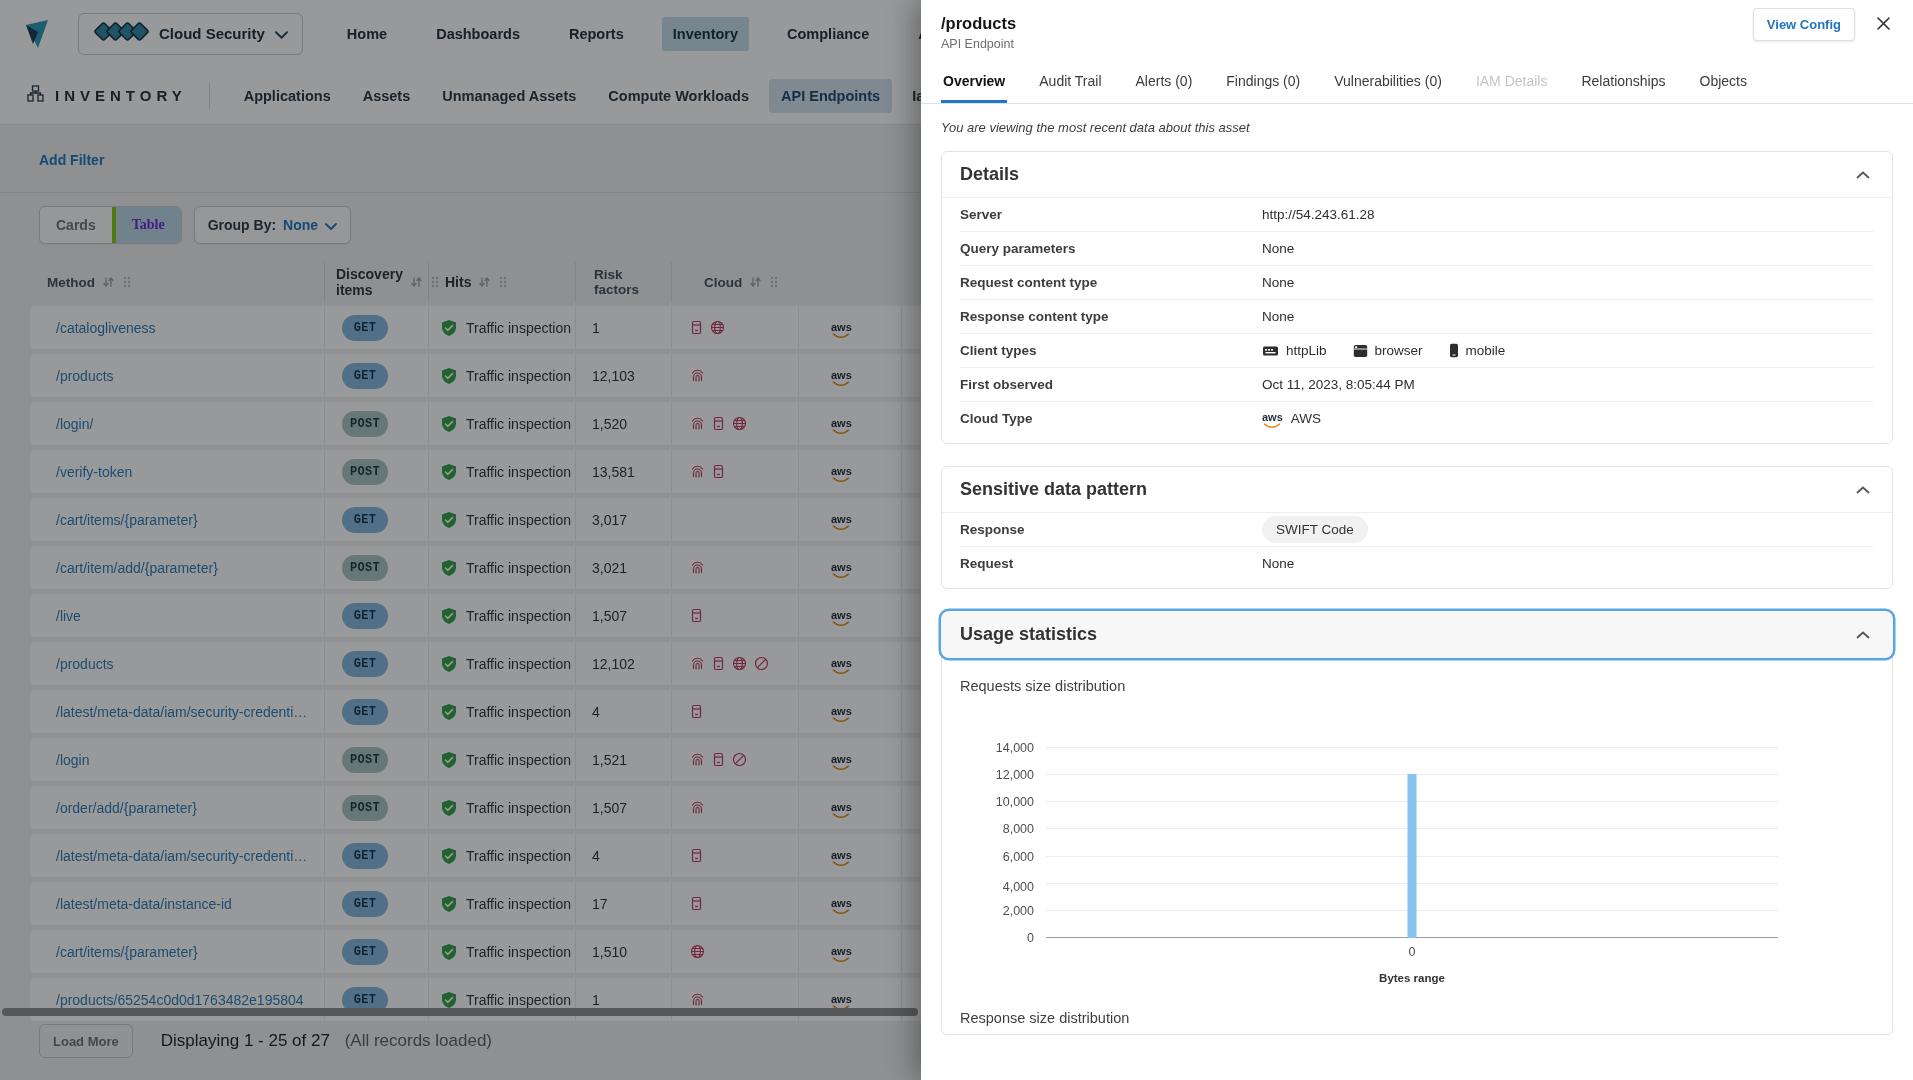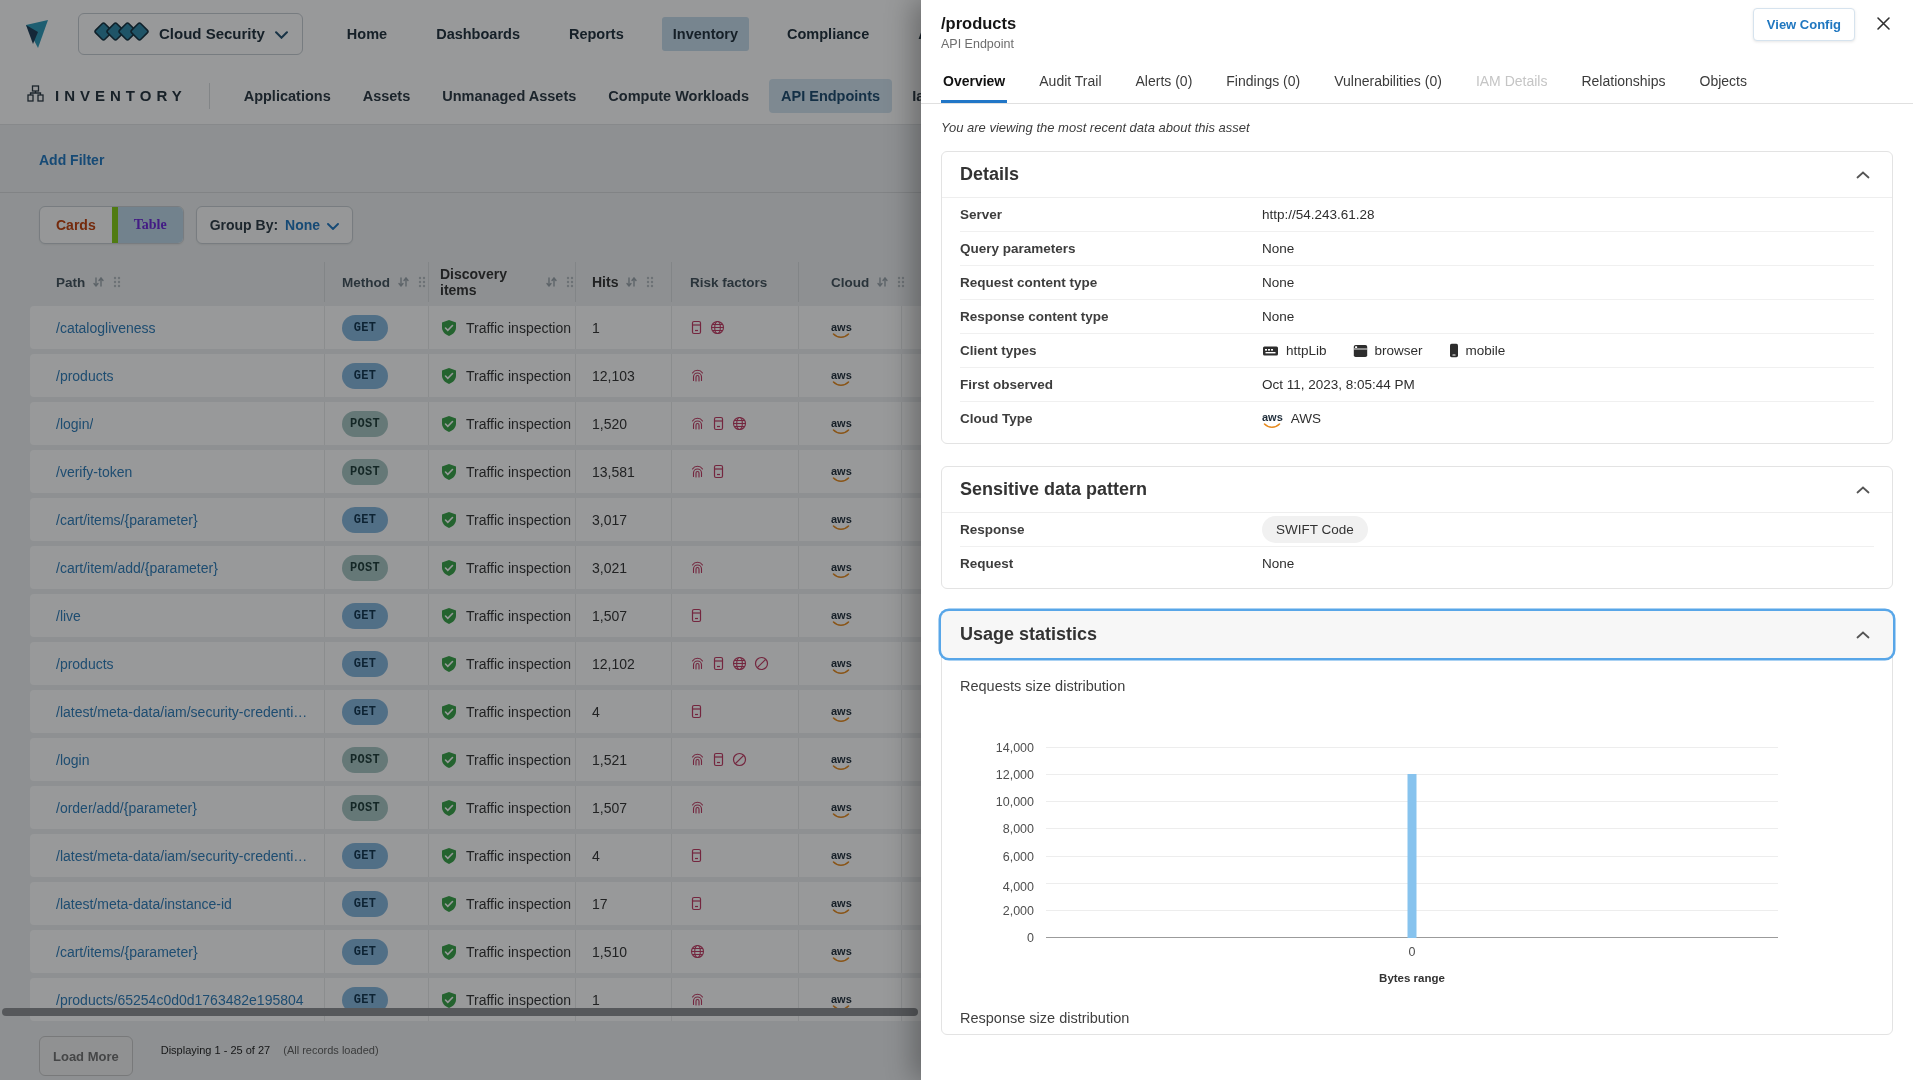--- a/index.html
+++ b/index.html
@@ -25,21 +25,21 @@
   .inv-tab{font-size:14.5px;font-weight:700;color:#2a3742;padding:9px 12px;border-radius:4px;cursor:pointer;}
   .inv-tab.active{background:#d2e4f0;color:#1c4a6e;}
   
   .addfilter{position:absolute;top:152px;left:39px;font-size:14px;font-weight:700;color:#2077c0;
              z-index:1;cursor:pointer;}
   .divider-x{position:absolute;top:192px;left:0;width:100%;height:1px;background:#d8dadb;z-index:1;}
   .controls{position:absolute;top:206px;left:39px;display:flex;gap:12px;z-index:1;}
   .segmented{display:flex;border:1px solid #c8ced3;border-radius:6px;overflow:hidden;background:#fbfbfb;
              box-shadow:0 1px 2px rgba(0,0,0,.06);}
   .seg-btn{height:36px;display:flex;align-items:center;padding:0 16px;font-size:14px;font-weight:700;
-           color:#c2410c;cursor:pointer;border-right:6px solid #84cc16;}
+           color:#737373;cursor:pointer;border-right:4px solid #84cc16;}
   .seg-btn:last-child{border-right:none;}
   .seg-btn.active{background:#bed8e9;color:#6d28d9;font-family:Liberation Serif, serif;}
   .groupby{display:flex;align-items:center;gap:7px;height:36px;border:1px solid #c8ced3;border-radius:6px;
            padding:0 13px;background:#fbfbfb;font-size:14px;font-weight:700;cursor:pointer;
            box-shadow:0 1px 2px rgba(0,0,0,.06);}
   .groupby .g-lbl{color:#2b3a44;}
   .groupby .g-val{color:#2077c0;}
   
   .tablewrap{position:absolute;top:262px;left:30px;width:1860px;z-index:1;}
   .tgrid{display:grid;grid-template-columns:295px 104px 147px 96px 127px 103px 1fr;align-items:center;}
@@ -61,23 +61,23 @@
   .pill{min-width:46px;height:26px;border-radius:14px;display:inline-flex;align-items:center;
         justify-content:center;font-size:12px;font-weight:700;letter-spacing:.3px;padding:0 6px;box-sizing:border-box;font-family:Liberation Mono, monospace;}
   .pill.GET{background:#86b7dd;color:#10344f;}
   .pill.POST{background:#a7c7c3;color:#1d3b37;}
   .aws{display:inline-flex;flex-direction:column;align-items:center;line-height:1;}
   .aws b{font-size:11px;font-weight:700;color:#1f2d3a;}
   
   .hscroll{position:absolute;top:1008px;left:2px;width:916px;height:8px;border-radius:4px;
            background:#8e9093;z-index:1;}
   .footerbar{position:absolute;top:1024px;left:39px;display:flex;align-items:center;gap:28px;z-index:1;}
-  .loadmore{height:40px;padding:0 13px;border:1px solid #c9c9c9;border-radius:6px;background:#f2f2f2;
-            color:#707070;font-size:13px;font-weight:700;font-family:inherit;margin-top:12px;}
-  .disp{font-size:11px;color:#1f1f1f;}
+  .loadmore{height:34px;padding:0 13px;border:1px solid #c9c9c9;border-radius:6px;background:#f2f2f2;
+            color:#707070;font-size:13px;font-weight:700;font-family:inherit;}
+  .disp{font-size:17px;color:#1f1f1f;}
   .disp .muted{color:#606060;margin-left:10px;}
   
   .overlay{position:absolute;top:0;left:0;width:921px;height:1080px;background:rgba(10,12,14,0.42);z-index:5;}
   
   .panel{position:absolute;top:0;left:921px;width:992px;height:1080px;background:#fff;z-index:10;
          box-shadow:-8px 0 26px rgba(0,0,0,.30);box-sizing:border-box;display:flex;flex-direction:column;}
   .panel-head{position:relative;padding:14px 20px 0;}
   .p-title{font-size:16.5px;font-weight:700;color:#161616;}
   .p-sub{font-size:12.5px;color:#6d6d6d;margin-top:4px;}
   .viewconfig{position:absolute;top:8px;right:58px;padding:8px 13px;border:1px solid #d6e3ee;border-radius:4px;
@@ -190,39 +190,20 @@
     <span>
       <svg width="12" height="7" viewBox="0 0 12 7" fill="none" stroke="#2077c0" stroke-width="1.9" stroke-linecap="round">
           <path d="M1 1l5 5 5-5"></path>
         </svg>
     </span>
   </div>
 </div>
 
 <div class="tablewrap">
   <div class="tgrid thead" id="thead">
-      <div class="th c-path">
-        <span>Path</span>
-        <span style="display: inline-flex; align-items: center;">
-          <svg width="13" height="12" viewBox="0 0 13 12" fill="none" stroke="#9aa4ab" stroke-width="1.4" stroke-linecap="round">
-            <path d="M4 2v8M4 10L2 7.5M4 10l2-2.5"></path>
-            <path d="M9 10V2M9 2L7 4.5M9 2l2 2.5"></path>
-          </svg>
-        </span>
-        <span style="display: inline-flex; align-items: center;">
-          <svg width="10" height="14" viewBox="0 0 10 14" fill="#b4bbc0">
-            <circle cx="3" cy="3" r="1.2"></circle>
-            <circle cx="7" cy="3" r="1.2"></circle>
-            <circle cx="3" cy="7" r="1.2"></circle>
-            <circle cx="7" cy="7" r="1.2"></circle>
-            <circle cx="3" cy="11" r="1.2"></circle>
-            <circle cx="7" cy="11" r="1.2"></circle>
-          </svg>
-        </span>
-      </div>
       <div class="th c-method">
         <span>Method</span>
         <span style="display: inline-flex; align-items: center;">
           <svg width="13" height="12" viewBox="0 0 13 12" fill="none" stroke="#9aa4ab" stroke-width="1.4" stroke-linecap="round">
             <path d="M4 2v8M4 10L2 7.5M4 10l2-2.5"></path>
             <path d="M9 10V2M9 2L7 4.5M9 2l2 2.5"></path>
           </svg>
         </span>
         <span style="display: inline-flex; align-items: center;">
           <svg width="10" height="14" viewBox="0 0 10 14" fill="#b4bbc0">

